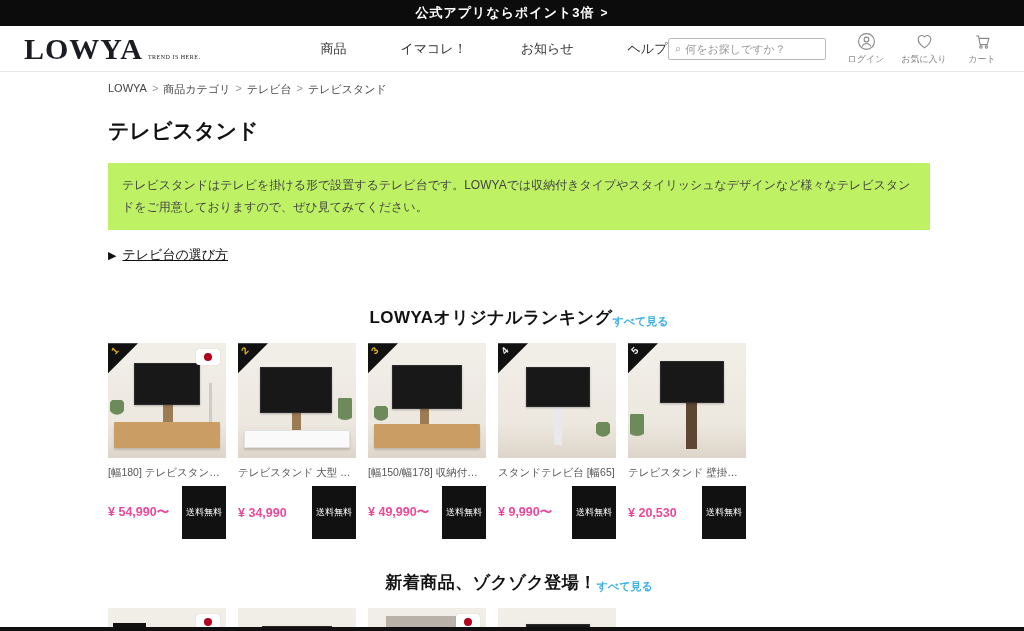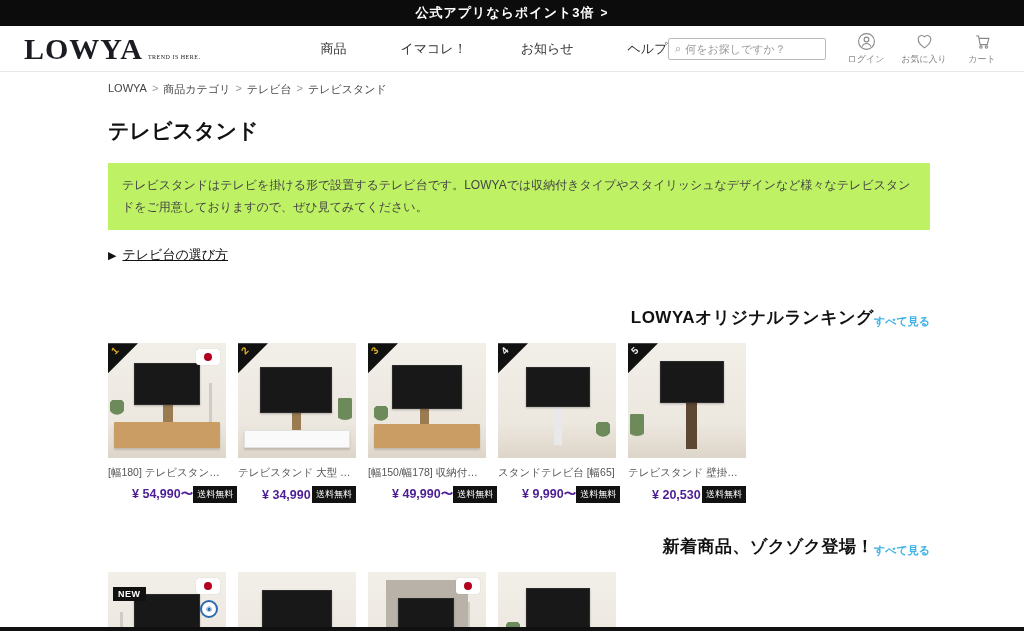--- a/index.html
+++ b/index.html
@@ -42,21 +42,21 @@
   .page-title { margin-top:20px; font-size:21px; font-weight:bold; color:#111; }
   .desc-box { margin-top:18px; width:822px; background:#bef264; color:#444;
     font-size:12px; line-height:1.8; padding:12px 14px; }
   .guide-link { margin-top:16px; display:flex; align-items:center; gap:6px;
     font-size:13px; color:#111; cursor:pointer; }
   .guide-link .tri { font-size:11px; }
   .guide-link .txt { text-decoration:underline; }
 
   
   .section { margin-top:0; }
-  .section-head { display:flex; align-items:flex-end; justify-content:flex-end;
+  .section-head { display:flex; align-items:flex-end; justify-content:center;
     width:822px; }
   .section-title { font-size:17px; font-weight:bold; color:#111; letter-spacing:.5px; }
   .see-all { font-size:11px; font-weight:bold; color:#3cb1e6; cursor:pointer; }
 
   .cards { display:flex; gap:12px; margin-top:14px; }
   .card { width:118px; cursor:pointer; }
   .card-img { position:relative; width:118px; height:115px; overflow:hidden;
     background:linear-gradient(180deg,#f2efe9 0%,#ece7df 70%,#ddd5c8 100%); }
   .card-img.cut { height:100px; }
 
@@ -87,22 +87,22 @@
   .new-badge { position:absolute; top:15px; left:5px; background:#111; color:#fff;
     font-size:9px; font-weight:bold; padding:2px 5px; letter-spacing:.5px; }
   .cert-mark { position:absolute; top:28px; right:8px; width:18px; height:18px;
     border:2px solid #2b6cb0; border-radius:50%; color:#2b6cb0; font-size:7px;
     display:flex; align-items:center; justify-content:center; background:#fff; }
 
   .card-title { margin-top:8px; font-size:10.5px; color:#555; white-space:nowrap;
     overflow:hidden; text-overflow:ellipsis; }
   .card-price-row { margin-top:6px; display:flex; align-items:center;
     justify-content:space-between; }
-  .card-price { font-size:12.5px; font-weight:bold; color:#4c1d95; white-space:nowrap;margin-left:24px; }
-  .ship-badge { background:#111; color:#fff; font-size:9px; padding:2px 4px;
+  .card-price { font-size:12.5px; font-weight:bold; color:#ec4899; white-space:nowrap; }
+  .ship-badge { background:#111; color:#fff; font-size:9px; padding:20px 4px;
     white-space:nowrap; }
 
   .footer-bar { position:absolute; left:0; bottom:0; width:1024px; height:4px;
     background:#101010; }
 </style>
 </head>
 <body>
 
 <div class="top-banner">
   <span>公式アプリならポイント3倍</span>

